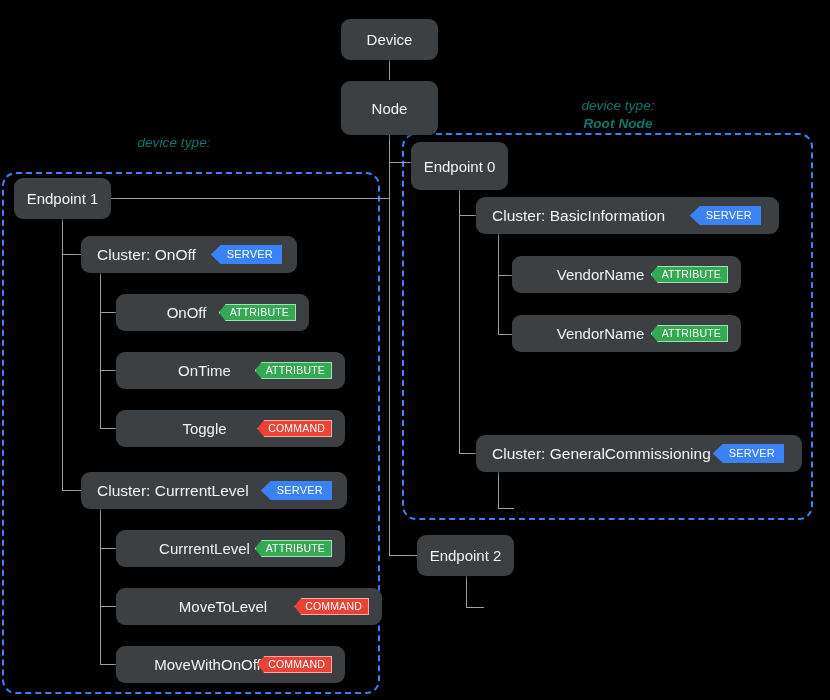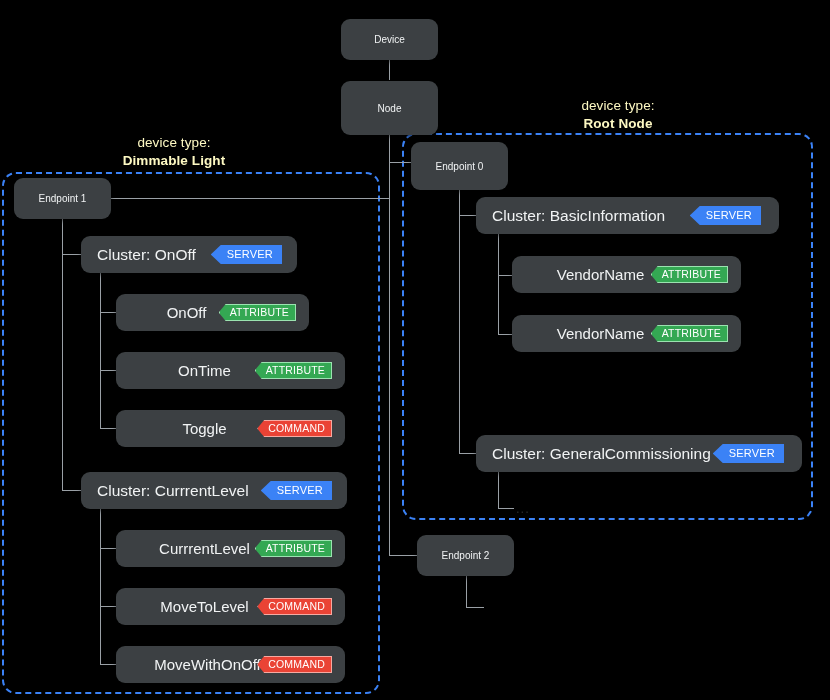--- a/index.html
+++ b/index.html
@@ -21,45 +21,46 @@
     border:2px dashed #3b82f6;
     border-radius:14px;
     box-sizing:border-box;
     pointer-events:none;
   }
 
   
   .dtype{
     position:absolute;
     text-align:center;
-    color:#fef9c3;
+    color:#0f766e;
     font-size:13.5px;
     line-height:18px;
     letter-spacing:.1px;
     white-space:nowrap;
+    font-style:italic;
   }
   .dtype .t1{font-weight:400;display:block;}
   .dtype .t2{font-weight:700;display:block;}
 
   
   .box{
     position:absolute;
     background:#3c4043;
     border-radius:9px;
     box-sizing:border-box;
     display:flex;
     align-items:center;
     color:#f1f3f4;
     box-shadow:0 2px 4px rgba(0,0,0,.55);
   }
   .box .lbl{font-size:15px;font-weight:400;white-space:nowrap;}
 
   
   .box.plain{justify-content:center;}
-  .box.plain .lbl{font-size:10px;text-align:right;}
+  .box.plain .lbl{font-size:15px;text-align:right;}
 
   
   .box.cluster{padding-left:16px;justify-content:flex-start;}
   .box.cluster .lbl{font-size:15.5px;}
 
   
   .box.item{justify-content:center;position:absolute;}
   .box.item .lbl{font-size:15px;text-align:center;}
 
   
@@ -119,21 +120,20 @@
 </head>
 <body>
 
 <div id="canvas">
 
   <div class="group" style="left:2px;top:172px;width:378px;height:522px;"></div>
   <div class="group" style="left:402px;top:133px;width:411px;height:387px;"></div>
 
   <div class="dtype" style="left:96px;top:134px;width:156px;">
     <span class="t1">device type:</span>
-    <span class="t2">Dimmable Light</span>
   </div>
   <div class="dtype" style="left:540px;top:97px;width:156px;">
     <span class="t1">device type:</span>
     <span class="t2">Root Node</span>
   </div>
 
   <div class="line v" style="left:389px;top:60px;height:20px;"></div>
 
   <div class="line v" style="left:389px;top:121px;height:434px;"></div>
 
@@ -252,21 +252,21 @@
     </span>
   </div>
 
   <div class="box item" style="left:116px;top:530px;width:229px;height:37px;">
     <span class="lbl" style="margin-right:52px;">CurrrentLevel</span>
     <span class="badge-slot" style="right:13px;">
       <span class="badge attribute">ATTRIBUTE</span>
     </span>
   </div>
 
-  <div class="box item" style="left:116px;top:588px;width:229px;height:37px;">
+  <div class="box item" style="left:116px;top:588px;width:266px;height:37px;">
     <span class="lbl" style="margin-right:52px;">MoveToLevel</span>
     <span class="badge-slot" style="right:13px;">
       <span class="badge command">COMMAND</span>
     </span>
   </div>
 
   <div class="box item" style="left:116px;top:646px;width:229px;height:37px;">
     <span class="lbl" style="margin-right:46px;">MoveWithOnOff</span>
     <span class="badge-slot" style="right:13px;">
       <span class="badge command">COMMAND</span>

